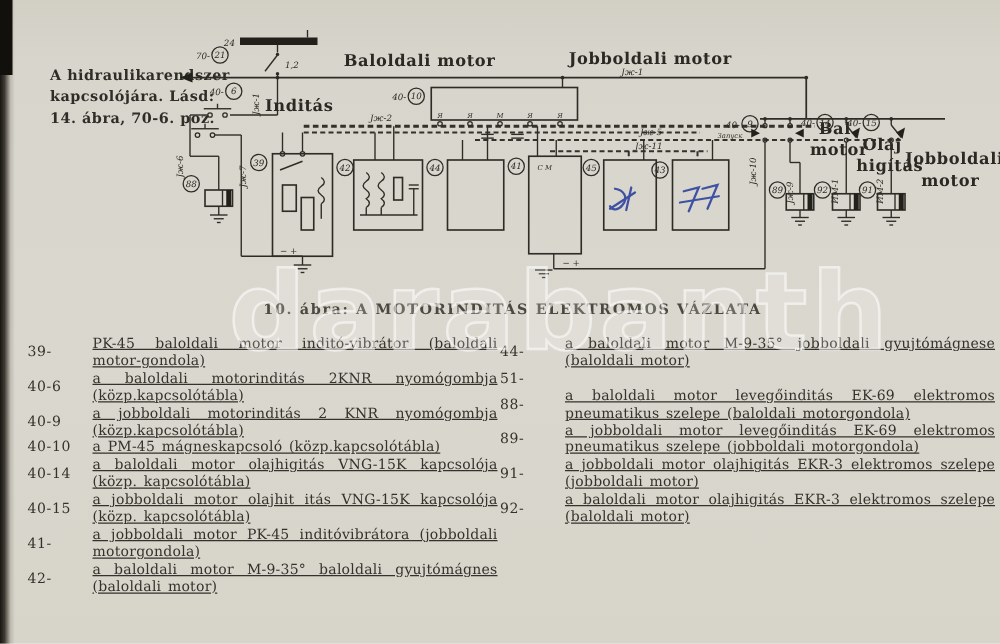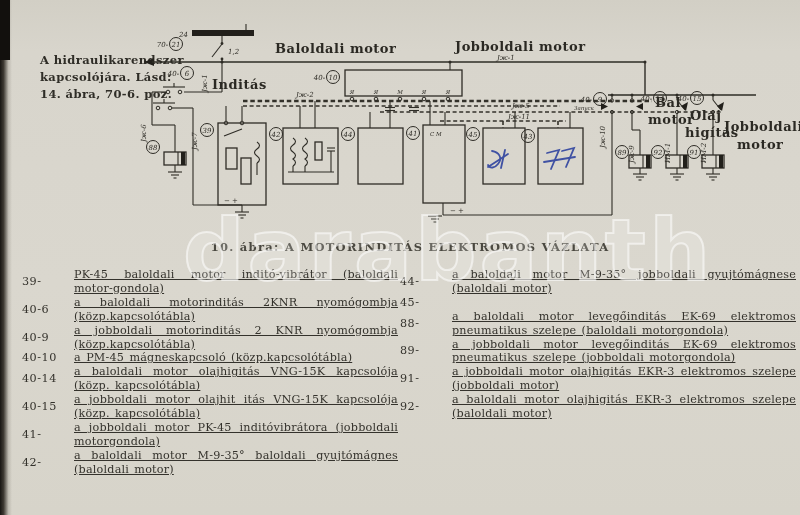--- a/index.html
+++ b/index.html
@@ -420,21 +420,21 @@
   </div>
 
 <div class="legend right">
 
     <div class="lrow">
       <div class="lnum">44-</div>
       <div class="ltxt">a baloldali motor M-9-35° jobboldali gyujtómágnese (baloldali motor)</div>
     </div>
 
     <div class="lrow">
-      <div class="lnum">45-</div>
+      <div class="lnum">51-</div>
     </div>
 
 
     <div class="lrow">
       <div class="lnum">88-</div>
       <div class="ltxt">a baloldali motor levegőinditás EK-69 elektromos pneumatikus szelepe (baloldali motorgondola)</div>
     </div>
 
     <div class="lrow">
       <div class="lnum">89-</div>

